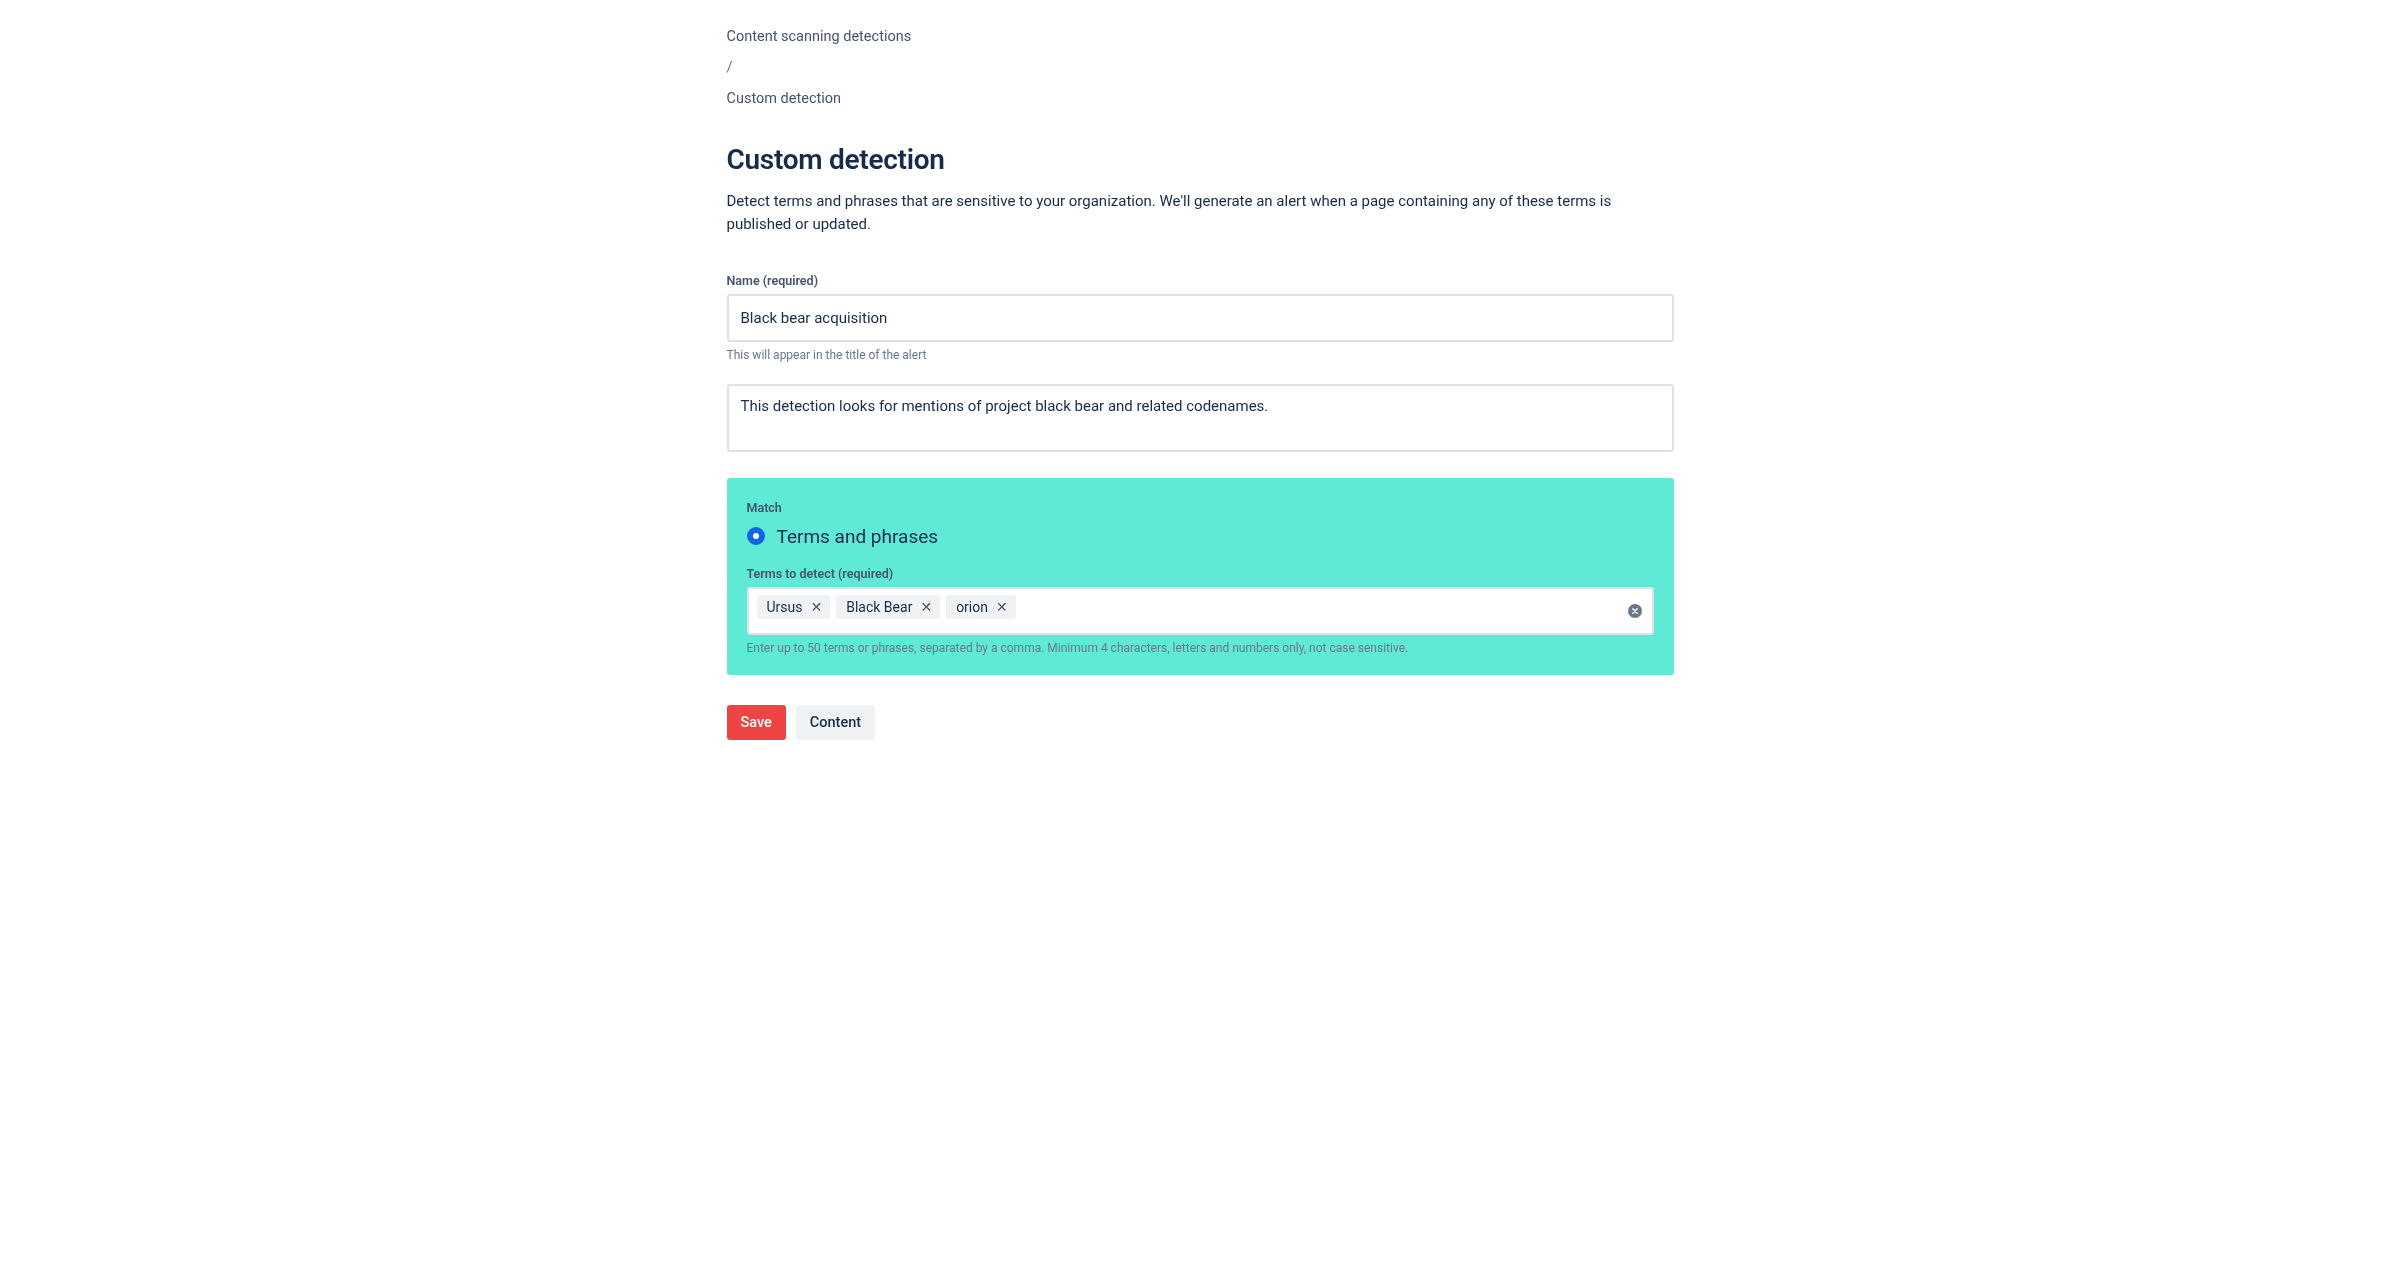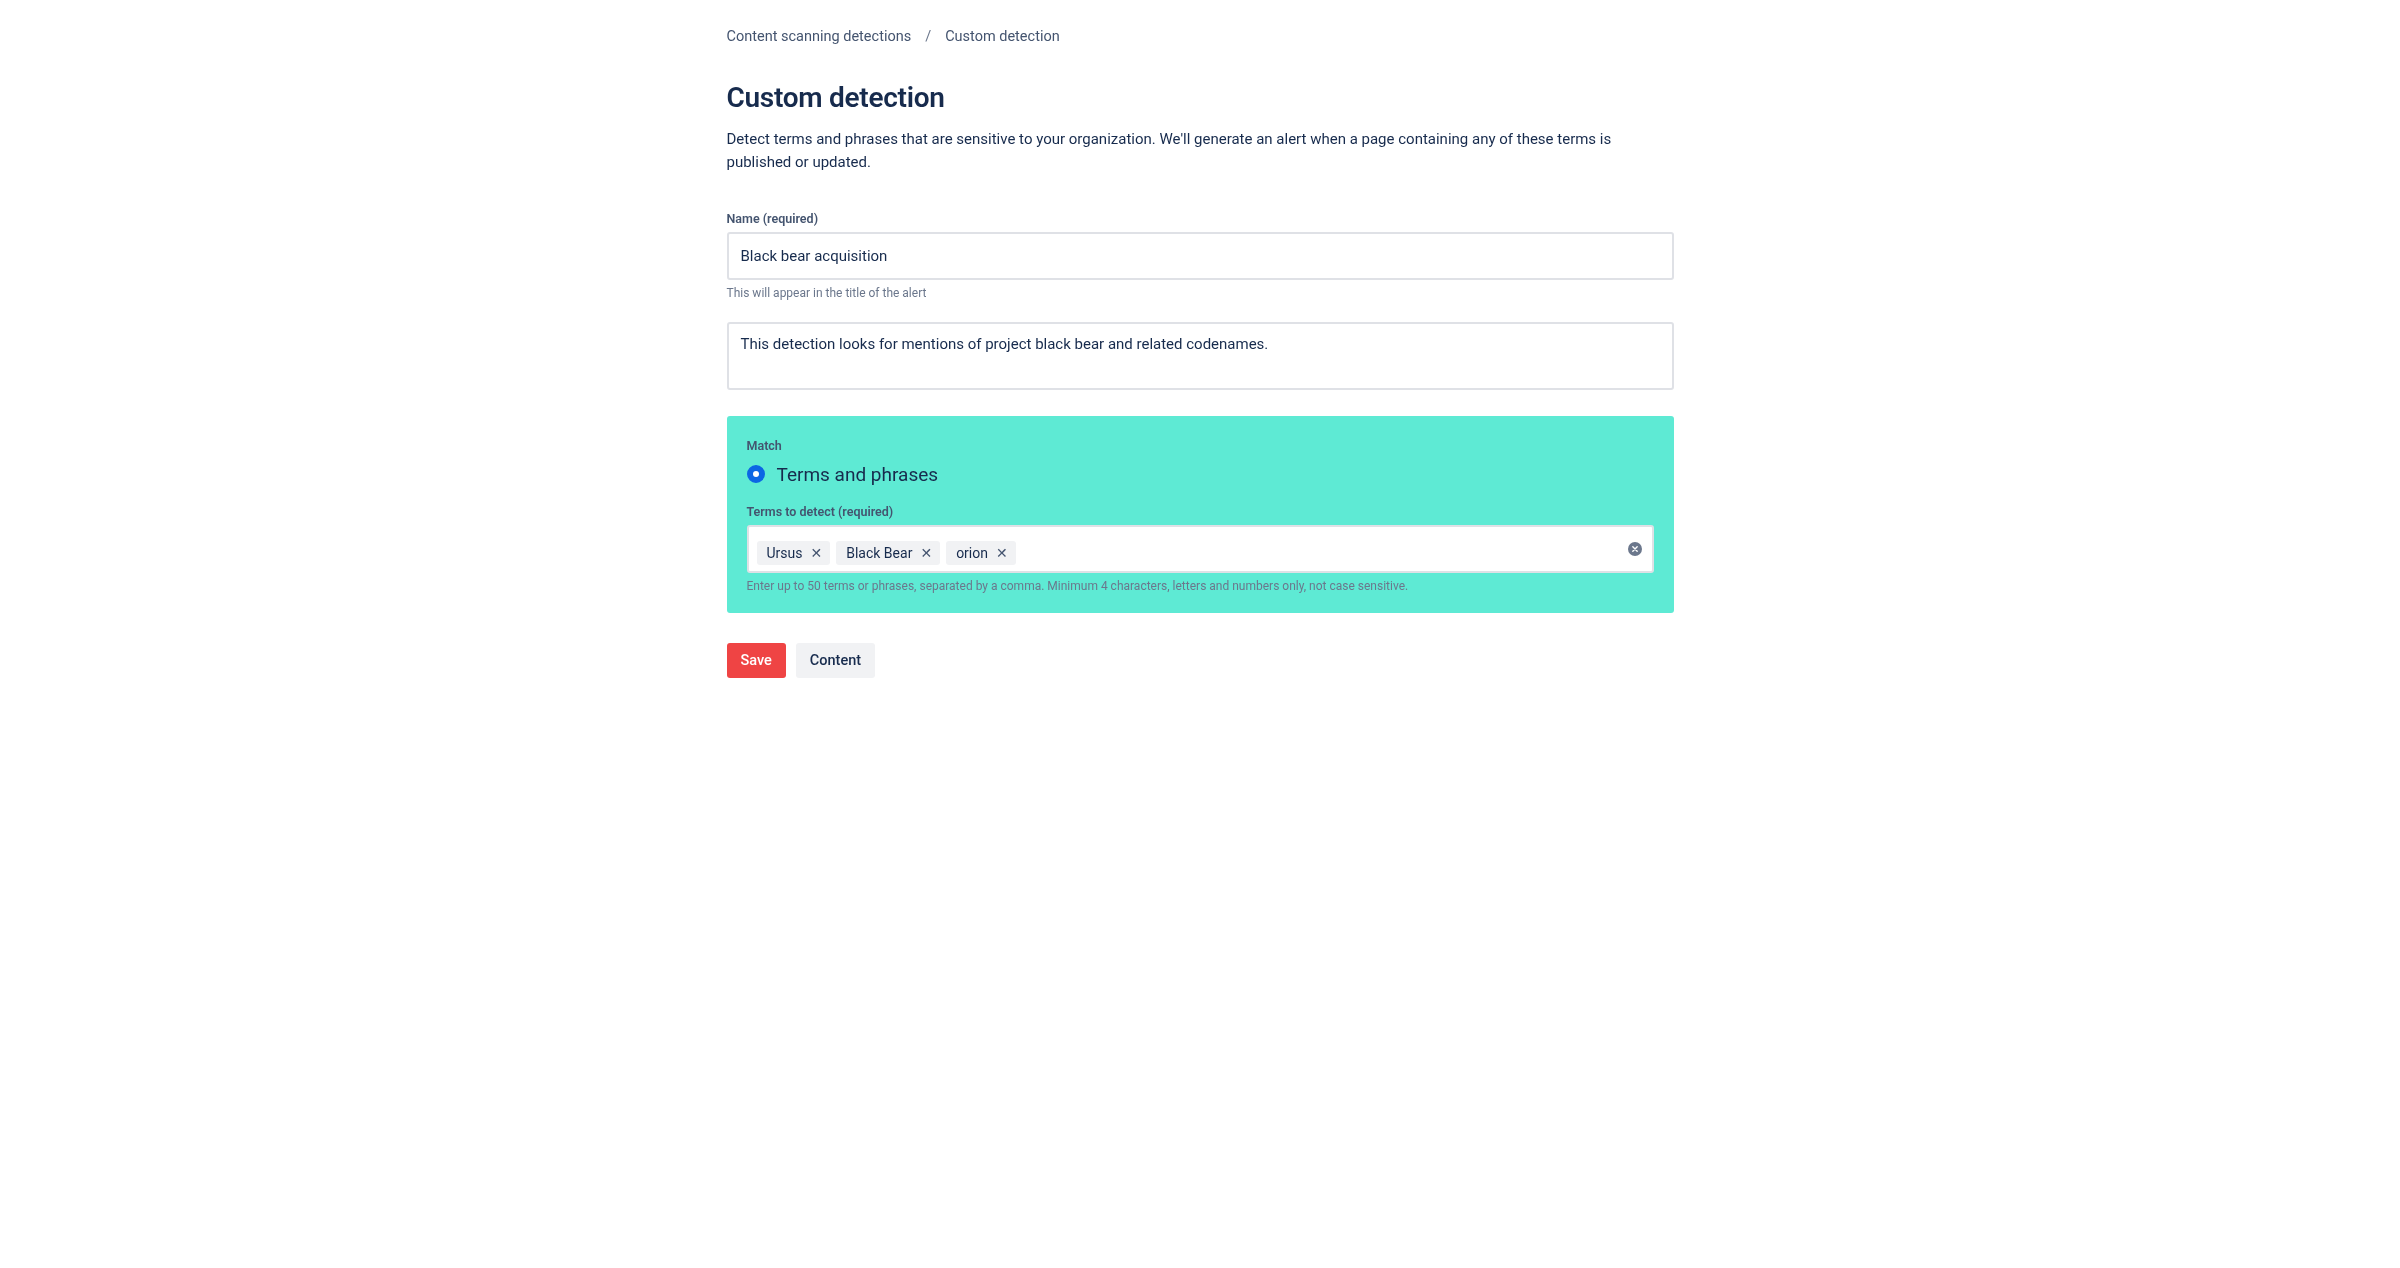--- a/index.html
+++ b/index.html
@@ -15,20 +15,21 @@
     margin: 0 auto;
     padding: 28px 0 40px 0;
   }
   .breadcrumb {
     display: flex;
     align-items: flex-start;
     gap: 14px;
     font-size: 14.5px;
     color: #44546F;
     margin-bottom: 36px;
+    flex-direction: column;
   }
   .breadcrumb a {
     color: #44546F;
     text-decoration: none;
   }
   .breadcrumb .sep { color: #6B778C; }
   h1.page-title {
     font-size: 28px;
     font-weight: 600;
     color: #172B4D;
@@ -99,21 +100,21 @@
     content: "";
     position: absolute;
     top: 50%; left: 50%;
     width: 6px; height: 6px;
     background: #fff;
     border-radius: 50%;
     transform: translate(-50%, -50%);
   }
   .tags-input {
     display: flex;
-    align-items: flex-end;
+    align-items: flex-start;
     gap: 6px;
     width: 100%;
     min-height: 48px;
     border: 2px solid #DFE1E6;
     border-radius: 3px;
     background: #fff;
     padding: 6px 8px;
     position: relative;
   }
   .tag {

